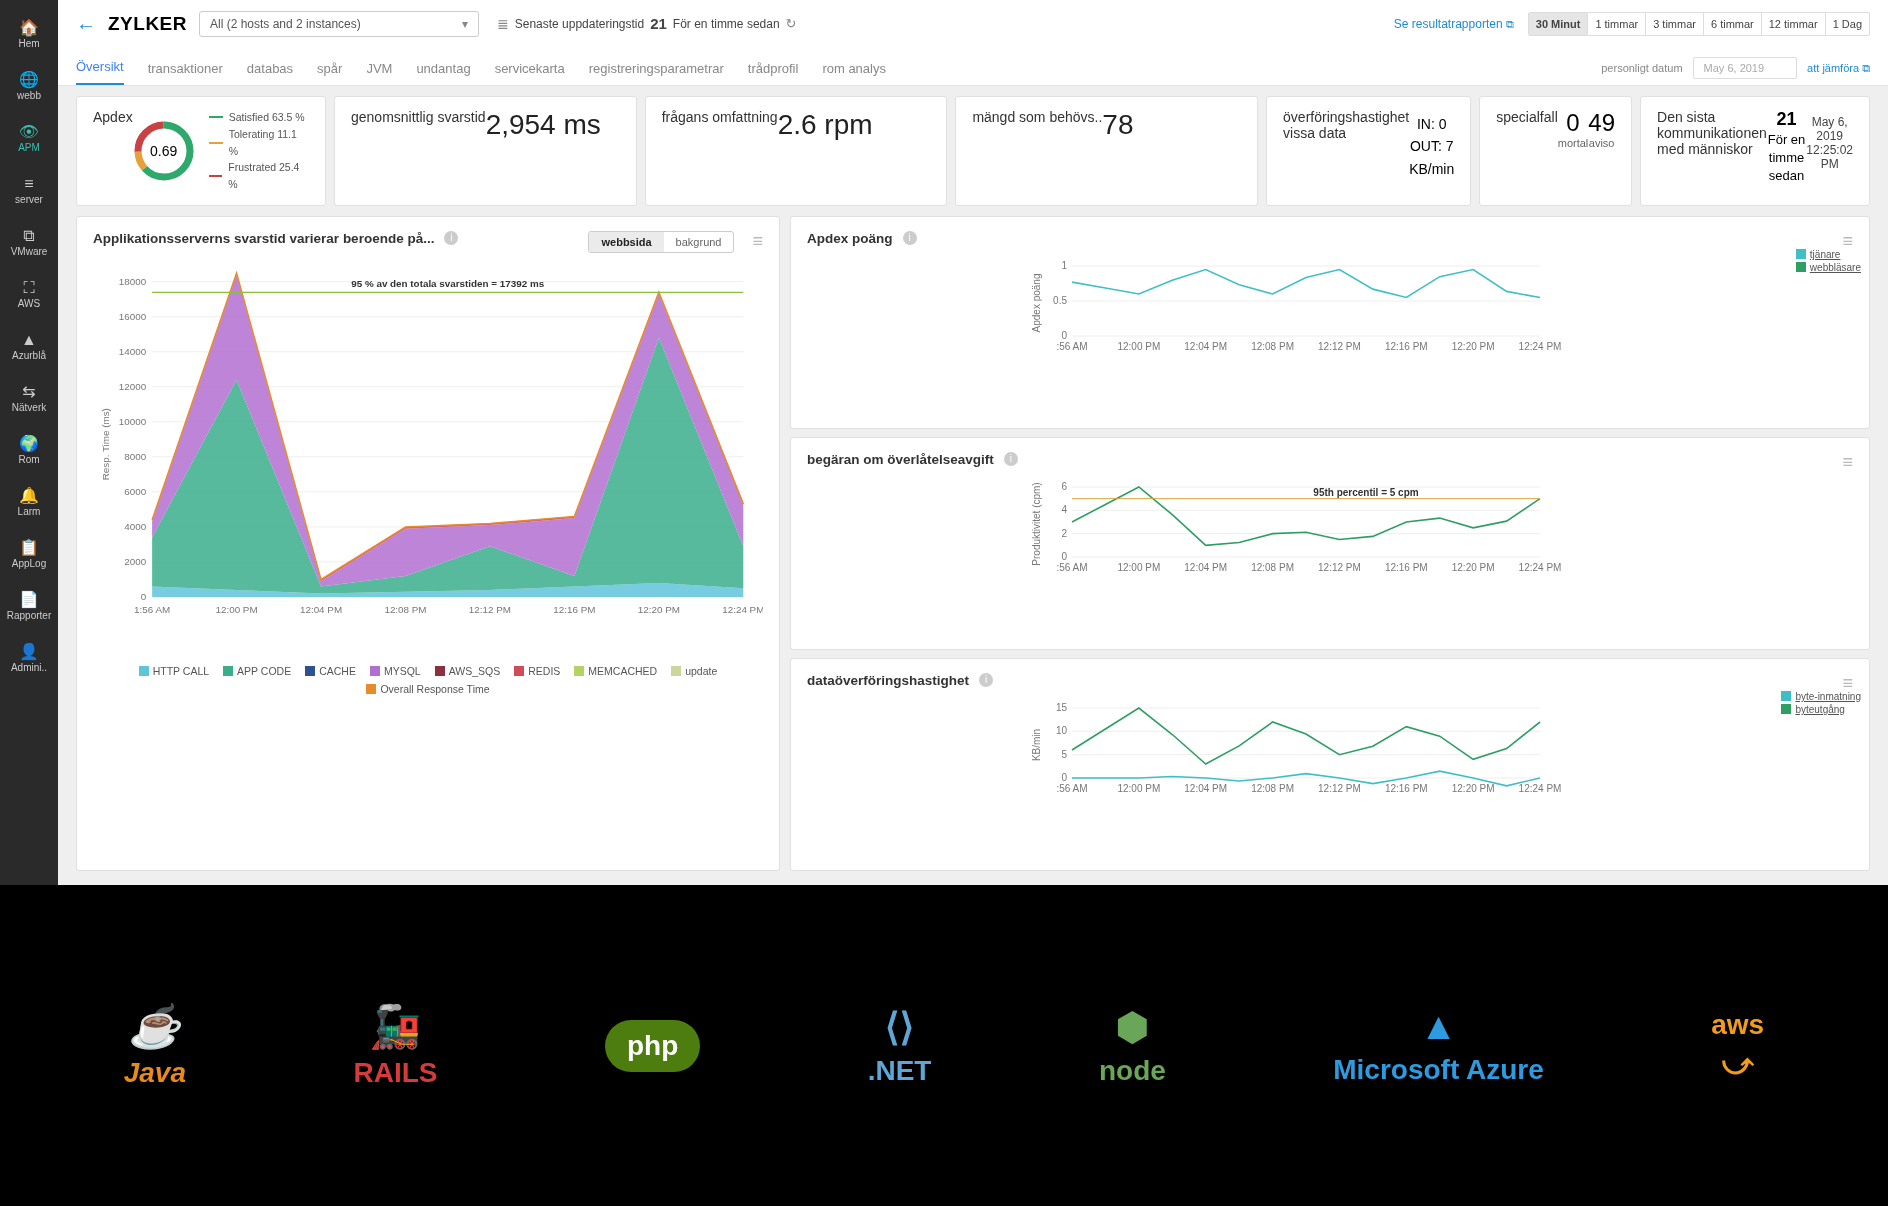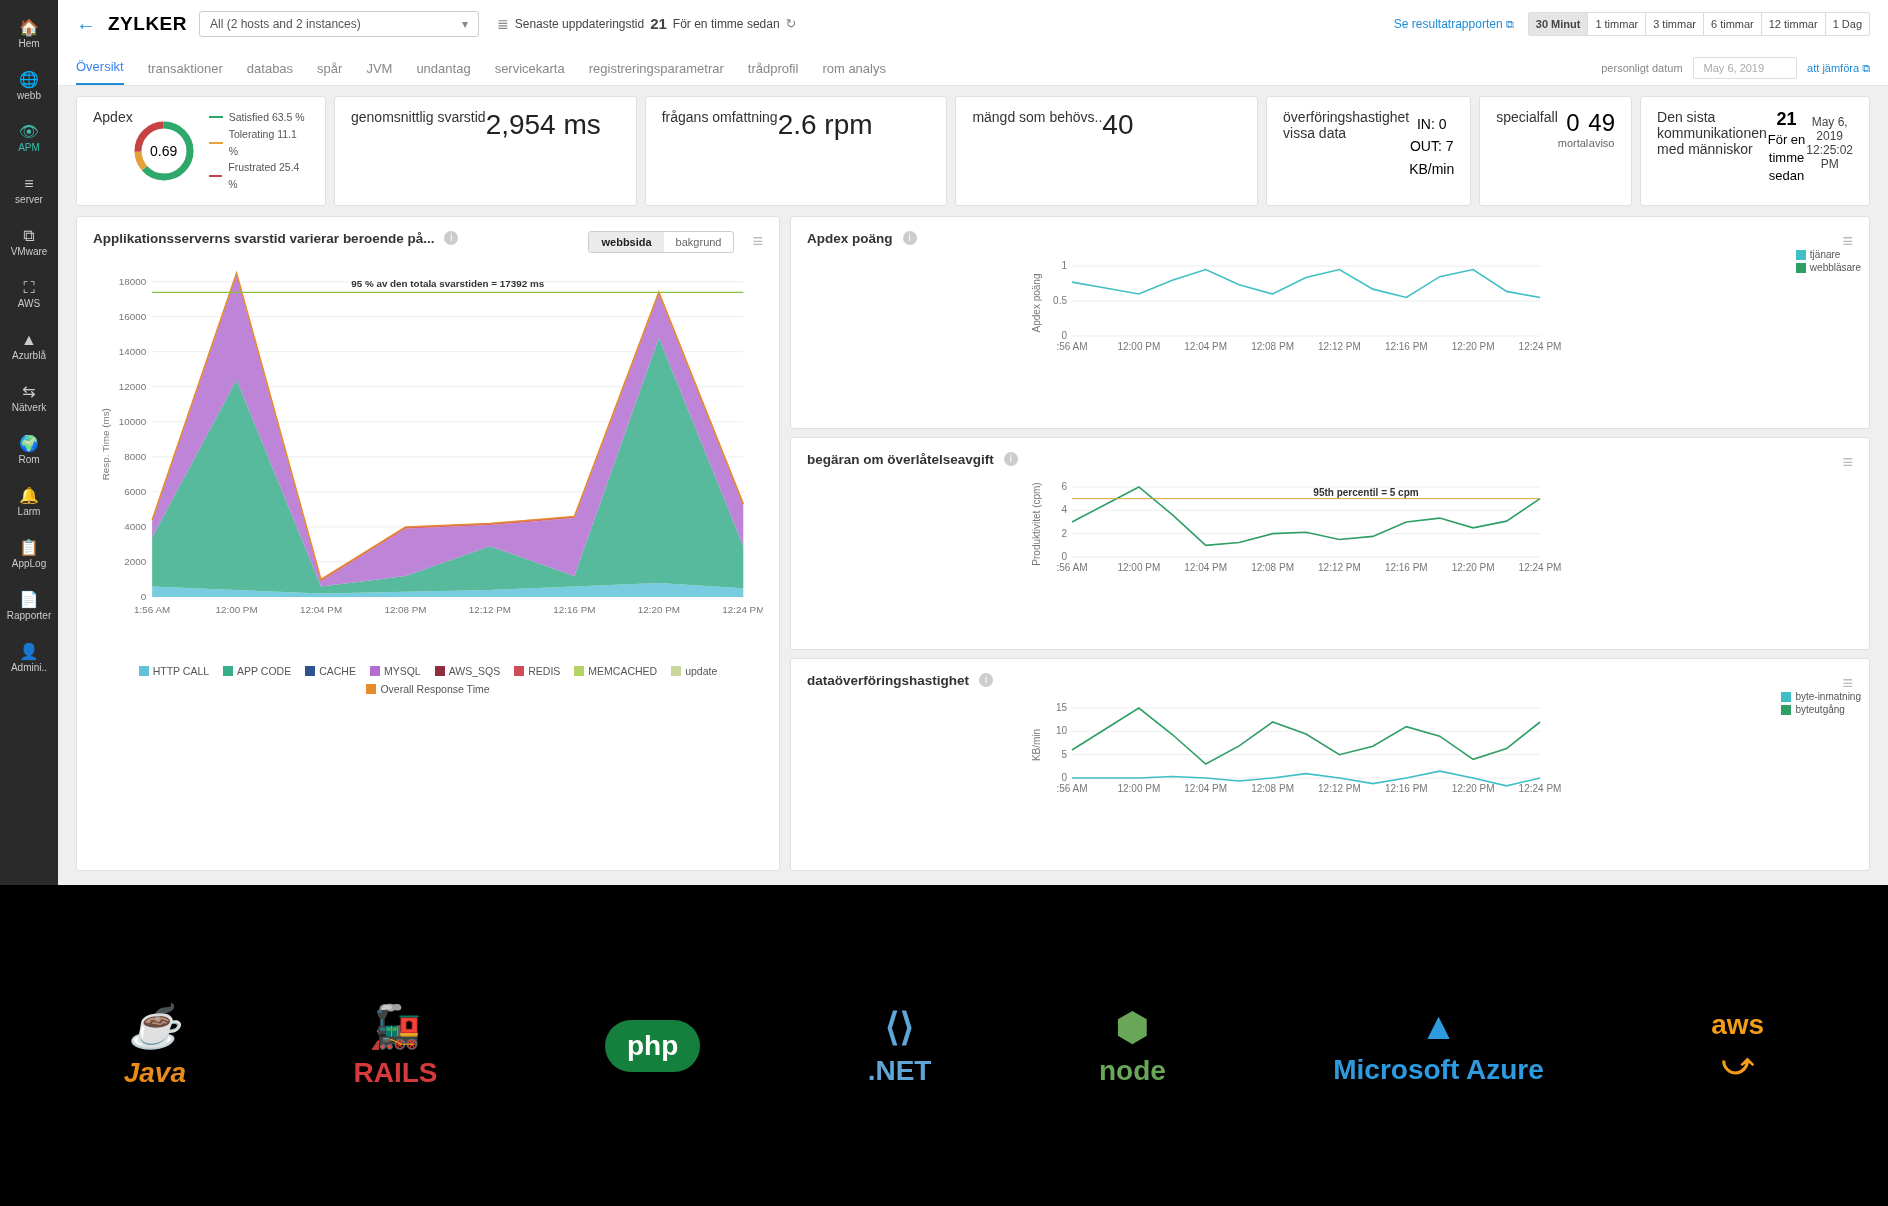--- a/index.html
+++ b/index.html
@@ -67,21 +67,21 @@
 .toggle-pair span { padding:4px 12px; cursor:pointer; color:#666; }
 .toggle-pair span.active { background:#ebebeb; color:#222; font-weight:600; }
 .menu-ico { color:#bbb; cursor:pointer; font-size:18px; margin-left:8px; }
 .chart-svg { width:100%; }
 .big-chart-svg { height:400px; }
 .mini-chart-svg { height:100px; }
 .chart-legend { display:flex; flex-wrap:wrap; gap:6px 14px; justify-content:center; font-size:10.5px; color:#555; margin-top:6px; }
 .chart-legend span { display:flex; align-items:center; gap:4px; }
 .chip { width:10px; height:10px; display:inline-block; }
 .side-legend { position:absolute; right:8px; top:8px; font-size:10px; color:#555; }
-.side-legend div { display:flex; align-items:flex-end; gap:4px; margin-bottom:2px; }
+.side-legend div { display:flex; align-items:center; gap:4px; margin-bottom:2px;text-decoration:underline; }
 .axis-text { font-size:10px; fill:#777; }
 .axis-title { font-size:10px; fill:#777; }
 .logos-band { position:absolute; left:0; top:885px; width:100%; height:321px; background:#000; display:flex; align-items:center; justify-content:space-around; padding:0 40px; }
 .logo-cell { color:#fff; font-size:28px; font-weight:600; text-align:center; display:flex; flex-direction:column; align-items:center; gap:6px; }
 .logo-cell.java{color:#e98b1a;font-family:serif;font-style:italic}
 .logo-cell.rails{color:#d73a3a}
 .logo-cell.php{color:#6a6eb5}
 .logo-cell.dotnet{color:#5ea6d6}
 .logo-cell.node{color:#69a657}
 .logo-cell.azure{color:#2e9be0}
@@ -227,21 +227,21 @@
       <div class="kpi kpi-avg">
         <div class="kpi-title">genomsnittlig svarstid</div>
         <div class="kpi-big">2,954 ms</div>
       </div>
       <div class="kpi kpi-rpm">
         <div class="kpi-title">frågans omfattning</div>
         <div class="kpi-big">2.6 rpm</div>
       </div>
       <div class="kpi kpi-count">
         <div class="kpi-title">mängd som behövs..</div>
-        <div class="kpi-big">40</div>
+        <div class="kpi-big">78</div>
       </div>
       <div class="kpi kpi-thr">
         <div class="kpi-title">överföringshastighet vissa data</div>
         <div class="io">
           <div><span>IN:</span> <span>0</span></div>
           <div><span>OUT:</span> <span>7 KB/min</span></div>
         </div>
       </div>
       <div class="kpi kpi-special">
         <div class="kpi-title">specialfall</div>
@@ -424,21 +424,21 @@
 <div class="logos-band">
   <div class="logo-cell java">
       <span style="font-size:42px">☕</span>
       <span>Java</span>
     </div>
   <div class="logo-cell rails">
       <span style="font-size:42px">🚂</span>
       <span>RAILS</span>
     </div>
   <div class="logo-cell php">
-      <span style="background:#15803d;color:#fff;border-radius:28px;padding:10px 22px">php</span>
+      <span style="background:#4d7c0f;color:#fff;border-radius:28px;padding:10px 22px">php</span>
     </div>
   <div class="logo-cell dotnet">
       <span style="font-size:38px">⟨⟩</span>
       <span>.NET</span>
     </div>
   <div class="logo-cell node">
       <span style="font-size:38px">⬢</span>
       <span>node</span>
     </div>
   <div class="logo-cell azure">

